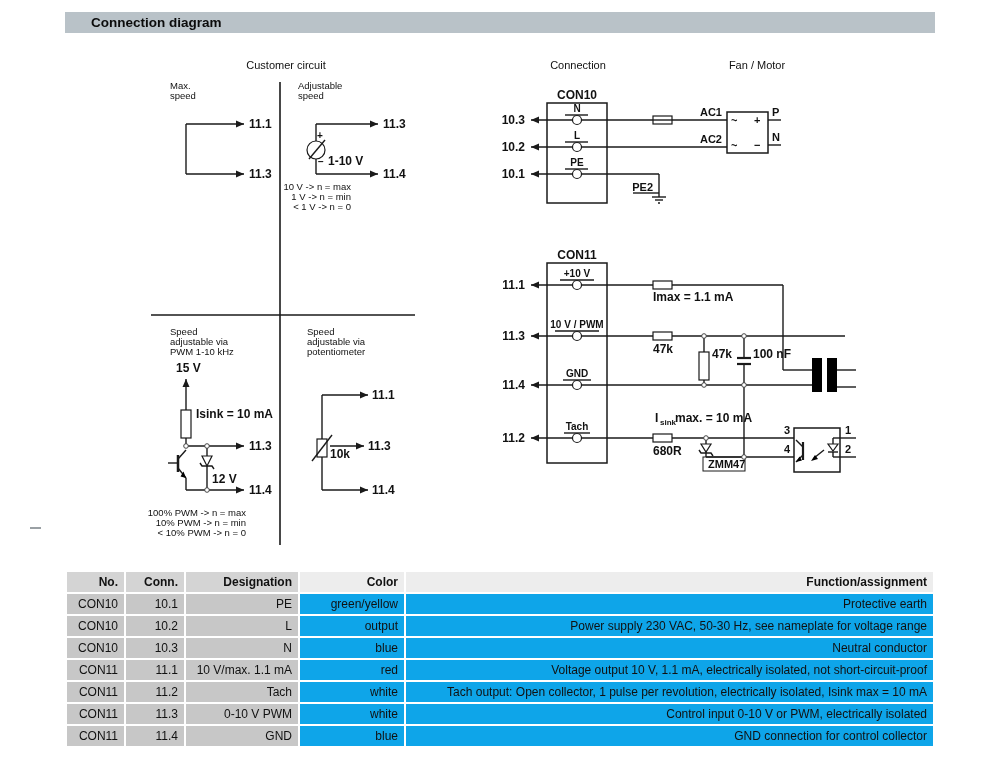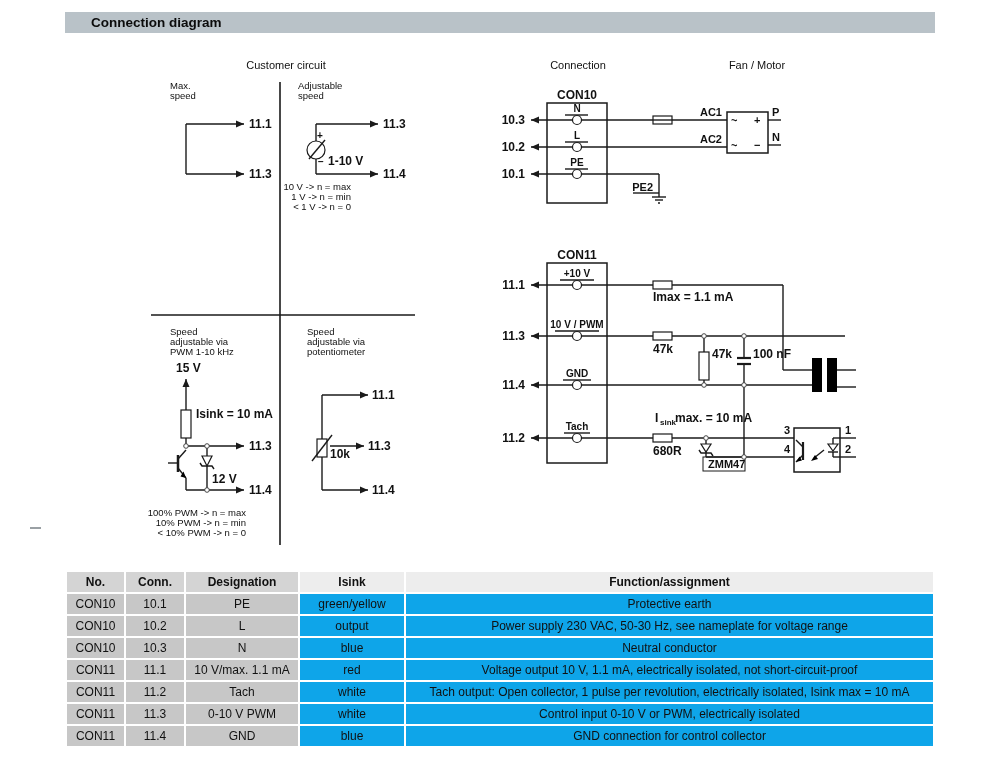--- a/index.html
+++ b/index.html
@@ -22,21 +22,21 @@
   .wire2{stroke:#1a1a1a;stroke-width:1.6;fill:none;}
   .boxln{stroke:#1a1a1a;stroke-width:1.5;fill:none;}
   .comp{stroke:#1a1a1a;stroke-width:1.2;fill:#fff;}
   .blk{fill:#000;stroke:none;}
   .jdot{stroke:#444;stroke-width:1;fill:#fff;}
   .term{stroke:#1a1a1a;stroke-width:1.2;fill:#fff;}
   .plate{stroke:#1a1a1a;stroke-width:2.2;fill:none;}
   
   #conn-table{position:absolute;left:65px;top:570px;width:870px;
         border-collapse:separate;border-spacing:2px;table-layout:fixed;}
-  #conn-table td,#conn-table th{font-size:12px;text-align:center;vertical-align:middle;
+  #conn-table td,#conn-table th{font-size:12px;text-align:right;vertical-align:middle;
         padding:3px 6px;white-space:nowrap;overflow:hidden;}
   #conn-table th{font-weight:bold;}
   .hL{background:#d4d4d4;} .hR{background:#ededed;}
   .cL{background:#c7c7c7;} .cR{background:#0ea5e9;}
 </style>
 </head>
 <body>
 
 <div id="page">
 
@@ -301,21 +301,21 @@
         <col style="width:58px">
         <col style="width:112px">
       <col style="width:104px">
         <col>
     </colgroup>
     <thead>
       <tr>
         <th class="hL">No.</th>
         <th class="hL">Conn.</th>
         <th class="hL">Designation</th>
-        <th class="hR">Isink</th>
+        <th class="hR">Color</th>
         <th class="hR">Function/assignment</th>
       </tr>
     </thead>
     <tbody>
       <tr>
         <td class="cL">CON10</td>
         <td class="cL">10.1</td>
         <td class="cL">PE</td>
         <td class="cR">green/yellow</td>
         <td class="cR">Protective earth</td>

